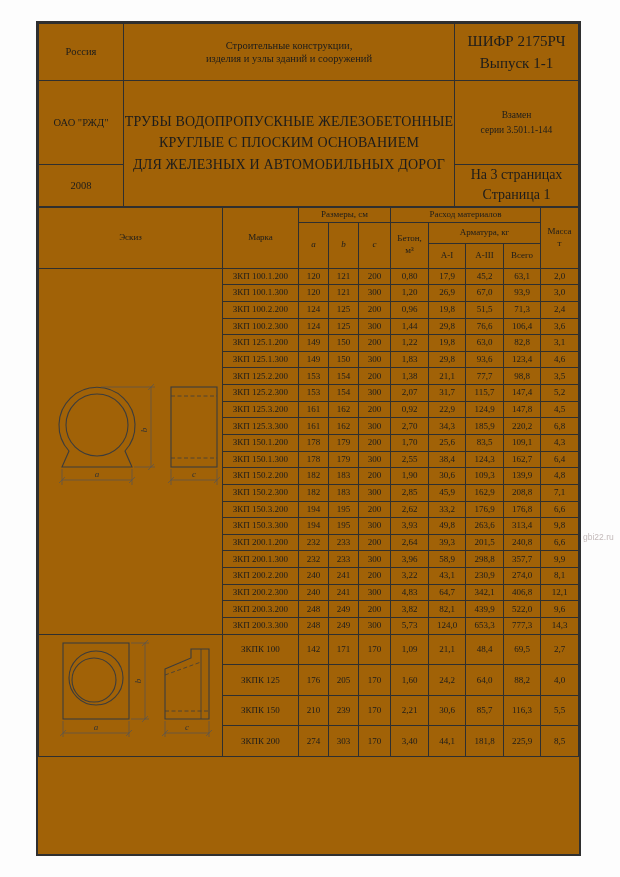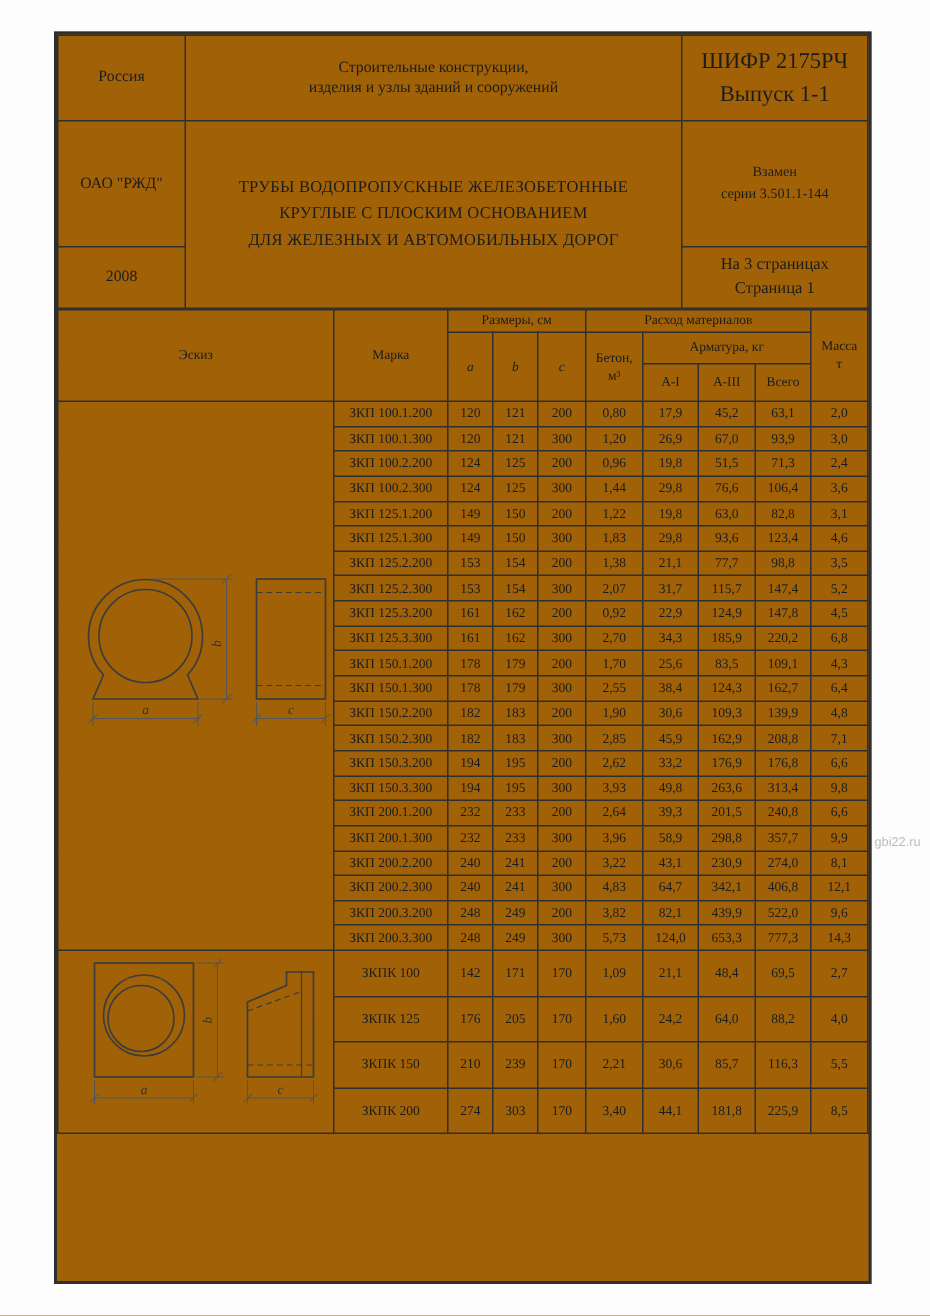--- a/index.html
+++ b/index.html
@@ -20,39 +20,39 @@
     padding:0; font-size:9px; line-height:1.25; overflow:hidden;
   }
   
   .hdr .r1 { height:57px; }
   .hdr .r2 { height:84px; }
   .hdr .r3 { height:41px; }
   .cell-country, .cell-year { font-size:10.5px; }
   .cell-org { font-size:10.5px; }
   .cell-series { font-size:10.5px; }
   .cell-code { font-size:15px; line-height:1.5; }
-  .cell-title { font-size:11px; line-height:1.55; letter-spacing:.2px;margin-top:28px; }
+  .cell-title { font-size:14px; line-height:1.55; letter-spacing:.2px;margin-top:28px; }
   .cell-replaces { font-size:9.5px; line-height:1.5; }
-  .cell-pages { font-size:11px; line-height:1.45;margin-top:12px; }
+  .cell-pages { font-size:14px; line-height:1.45;margin-top:12px; }
   .nomenclature {
     height:37px; border-bottom:1px solid #2f2f2f; box-sizing:border-box;
     display:flex; align-items:center; justify-content:center; font-size:9.5px;
     flex:0 0 auto;
   }
   
   .main thead tr.h1 { height:15px; }
   .main thead tr.h2 { height:21px; }
   .main thead tr.h3 { height:25px; }
   .main thead td { font-size:9px; line-height:1.3; }
   .it { font-style:italic; font-size:9.5px; }
   .main tbody.zkp tr { height:16.5px; }
   .main tbody.zkpk tr { height:29.5px; }
   .sketch-cell { vertical-align:middle; text-align:center; }
   .watermark {
-    position:absolute; left:583px; top:556px; font-size:8.5px;
+    position:absolute; left:583px; top:532px; font-size:8.5px;
     color:#c3b9b9; font-family:"Liberation Sans","DejaVu Sans",sans-serif;
     white-space:nowrap;
   }
   .footer-box { flex:1 1 auto; }
 </style>
 </head>
 <body>
 
 <div class="frame">
 

